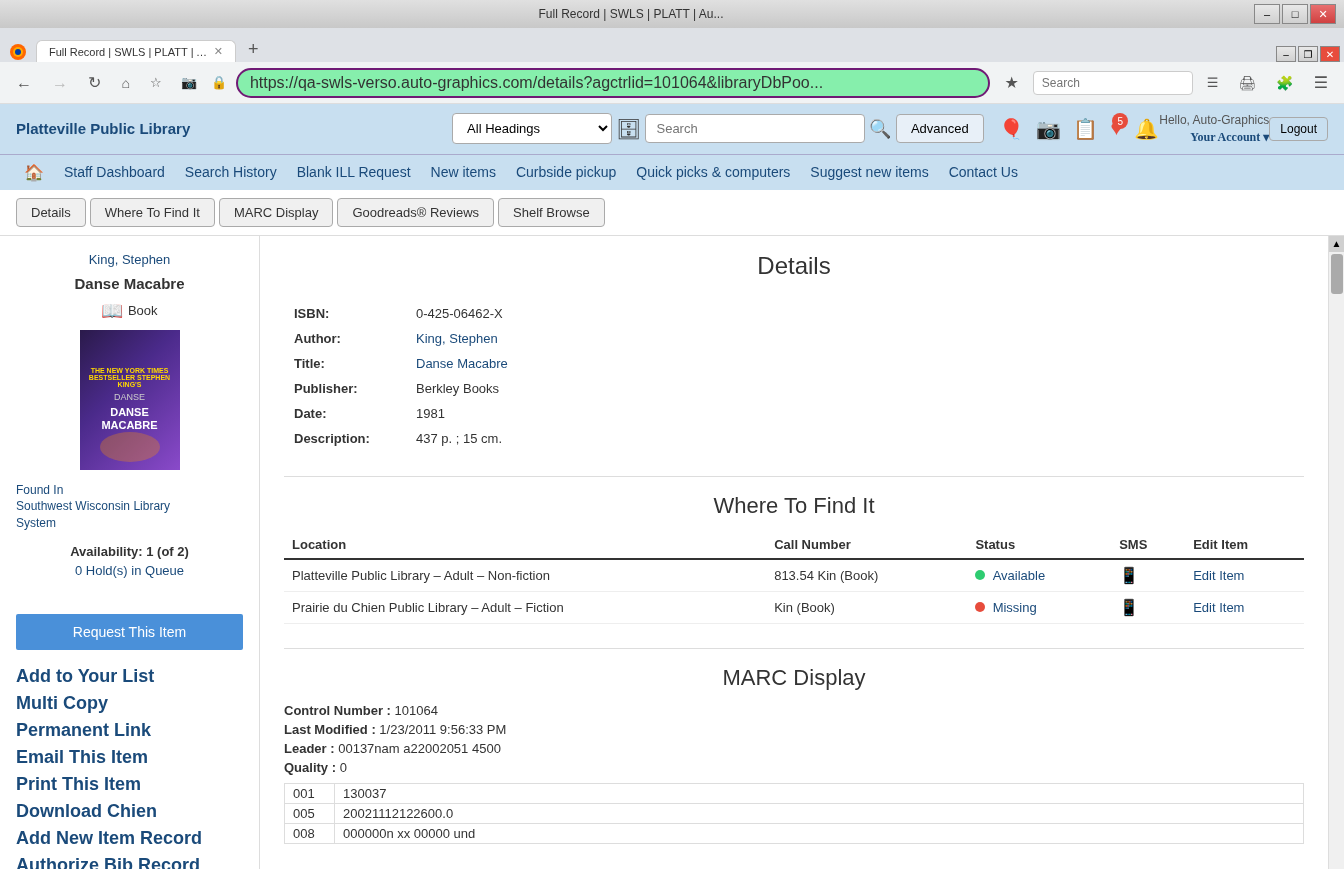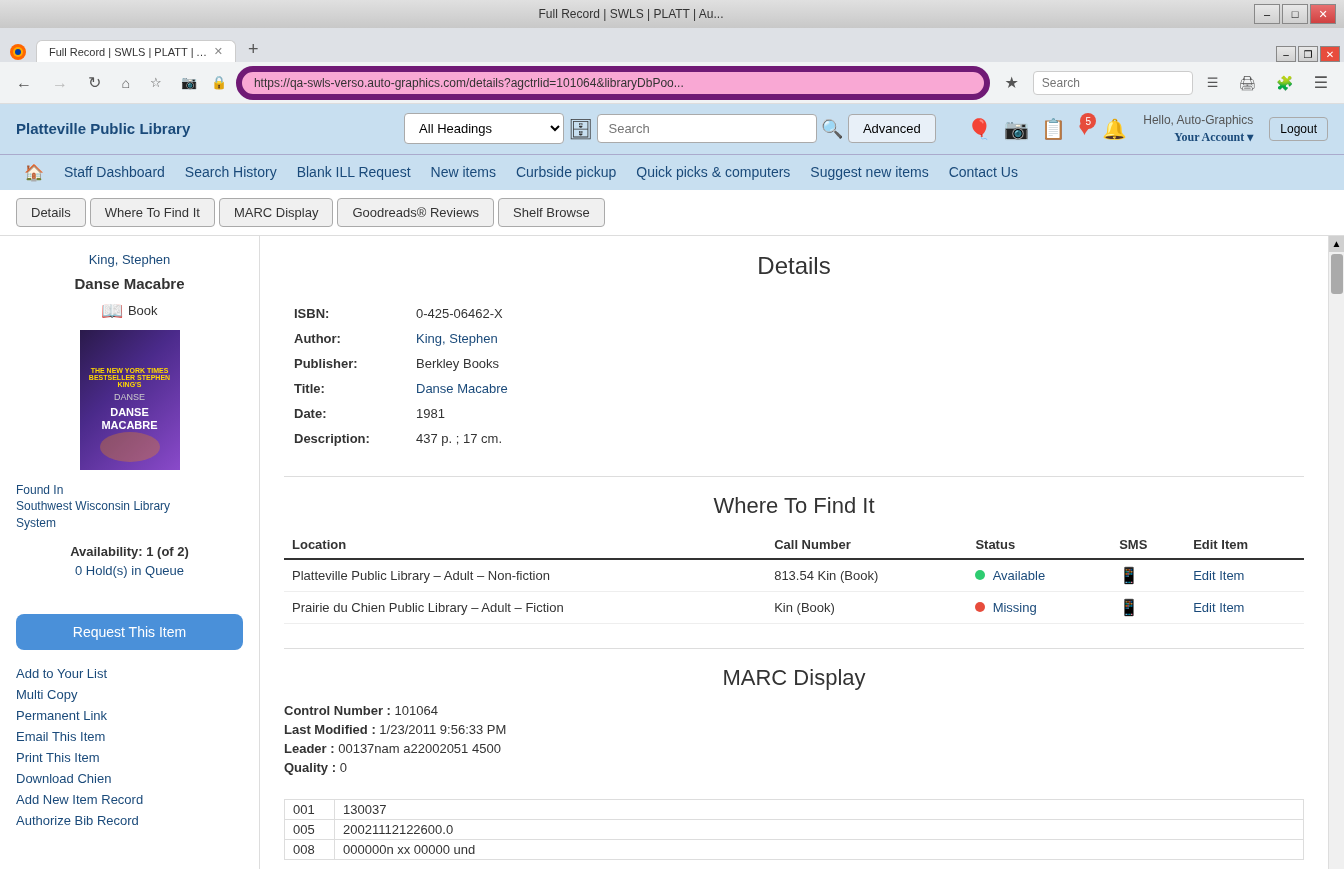--- a/index.html
+++ b/index.html
@@ -18,25 +18,25 @@
       background: none;
       border: none;
       font-size: 16px;
       cursor: pointer;
       color: #555;
       padding: 2px 6px;
     }
     .nav-btn:disabled { color: #bbb; cursor: default; }
     .url-bar {
       flex: 1;
-      border: 6px solid #701a75;
+      border: 2px solid #701a75;
       border-radius: 20px;
       padding: 4px 12px;
-      font-size: 12px;
-      background: #f9a8d4;
+      font-size: 16px;
+      background: #86efac;
       color: #333;
     }
     .search-bar-browser {
       border: 1px solid #ccc;
       border-radius: 4px;
       padding: 4px 8px;
       font-size: 12px;
       width: 160px;
     }
 
@@ -62,21 +62,21 @@
     }
     .tab-close { font-size: 11px; color: #888; cursor: pointer; }
     .tab-new { background: none; border: none; font-size: 18px; padding: 2px 8px; cursor: pointer; color: #555; }
 
     
     .app-header {
       background: #c8dff0;
       padding: 8px 16px;
       display: flex;
       align-items: center;
-      gap: 16px;
+      gap: 0;
     }
     .app-title {
       font-size: 15px;
       font-weight: bold;
       color: #1a4a7a;
       white-space: nowrap;
     }
     .search-dropdown-wrap {
       display: flex;
       align-items: center;
@@ -284,34 +284,35 @@
       font-size: 13px;
       cursor: pointer;
       margin-bottom: 12px;
     }
     .request-btn {
       display: block;
       width: 100%;
       background: #4a90d9;
       color: #fff;
       border: none;
-      border-radius: 8px;
+      border-radius: 2px;
       padding: 10px;
       font-size: 14px;
       cursor: pointer;
       text-align: center;
       margin-bottom: 16px;
       margin-top: 36px;
     }
     .sidebar-links { display: flex; flex-direction: column; gap: 6px; }
     .sidebar-link {
       color: #1a4a7a;
       text-decoration: none;
-      font-size: 13px;
-      cursor: pointer;
+      font-size: 18px;
+      cursor: pointer;
+      font-weight: bold;
     }
 
     
     .content-area {
       flex: 1;
       overflow-y: auto;
       padding: 16px 24px;
     }
     .section-title {
       text-align: center;
@@ -354,21 +355,21 @@
     .marc-title {
       text-align: center;
       font-size: 22px;
       font-weight: normal;
       margin-bottom: 12px;
       border-top: 1px solid #ddd;
       padding-top: 16px;
     }
     .marc-info { font-size: 13px; margin-bottom: 4px; }
     .marc-info strong { font-weight: bold; }
-    .marc-table { width: 100%; border-collapse: collapse; margin-top: 24px; }
+    .marc-table { width: 100%; border-collapse: collapse; margin-top: 8px; }
     .marc-table td { padding: 2px 8px; font-size: 13px; border: 1px solid #ddd; vertical-align: top; }
     .marc-table .tag { font-weight: normal; width: 50px; }
 
     
     .content-area::-webkit-scrollbar { width: 12px; }
     .content-area::-webkit-scrollbar-track { background: #f0f0f0; }
     .content-area::-webkit-scrollbar-thumb { background: #bbb; border-radius: 6px; }
 
     
     .win-titlebar {
@@ -547,34 +548,34 @@
       <tbody>
         <tr>
           <td class="label">ISBN:</td>
           <td>0-425-06462-X</td>
         </tr>
         <tr>
           <td class="label">Author:</td>
           <td><a href="#">King, Stephen</a></td>
         </tr>
         <tr>
+          <td class="label">Title:</td>
+          <td><a href="#">Danse Macabre</a></td>
+        </tr>
+        <tr>
           <td class="label">Publisher:</td>
           <td>Berkley Books</td>
-        </tr>
-        <tr>
-          <td class="label">Title:</td>
-          <td><a href="#">Danse Macabre</a></td>
         </tr>
         <tr>
           <td class="label">Date:</td>
           <td>1981</td>
         </tr>
         <tr>
           <td class="label">Description:</td>
-          <td>437 p. ; 17 cm.</td>
+          <td>437 p. ; 15 cm.</td>
         </tr>
       </tbody>
     </table>
 
     <h2 class="where-title">Where To Find It</h2>
     <table class="location-table">
       <thead>
         <tr>
           <th>Location</th>
           <th>Call Number</th>

